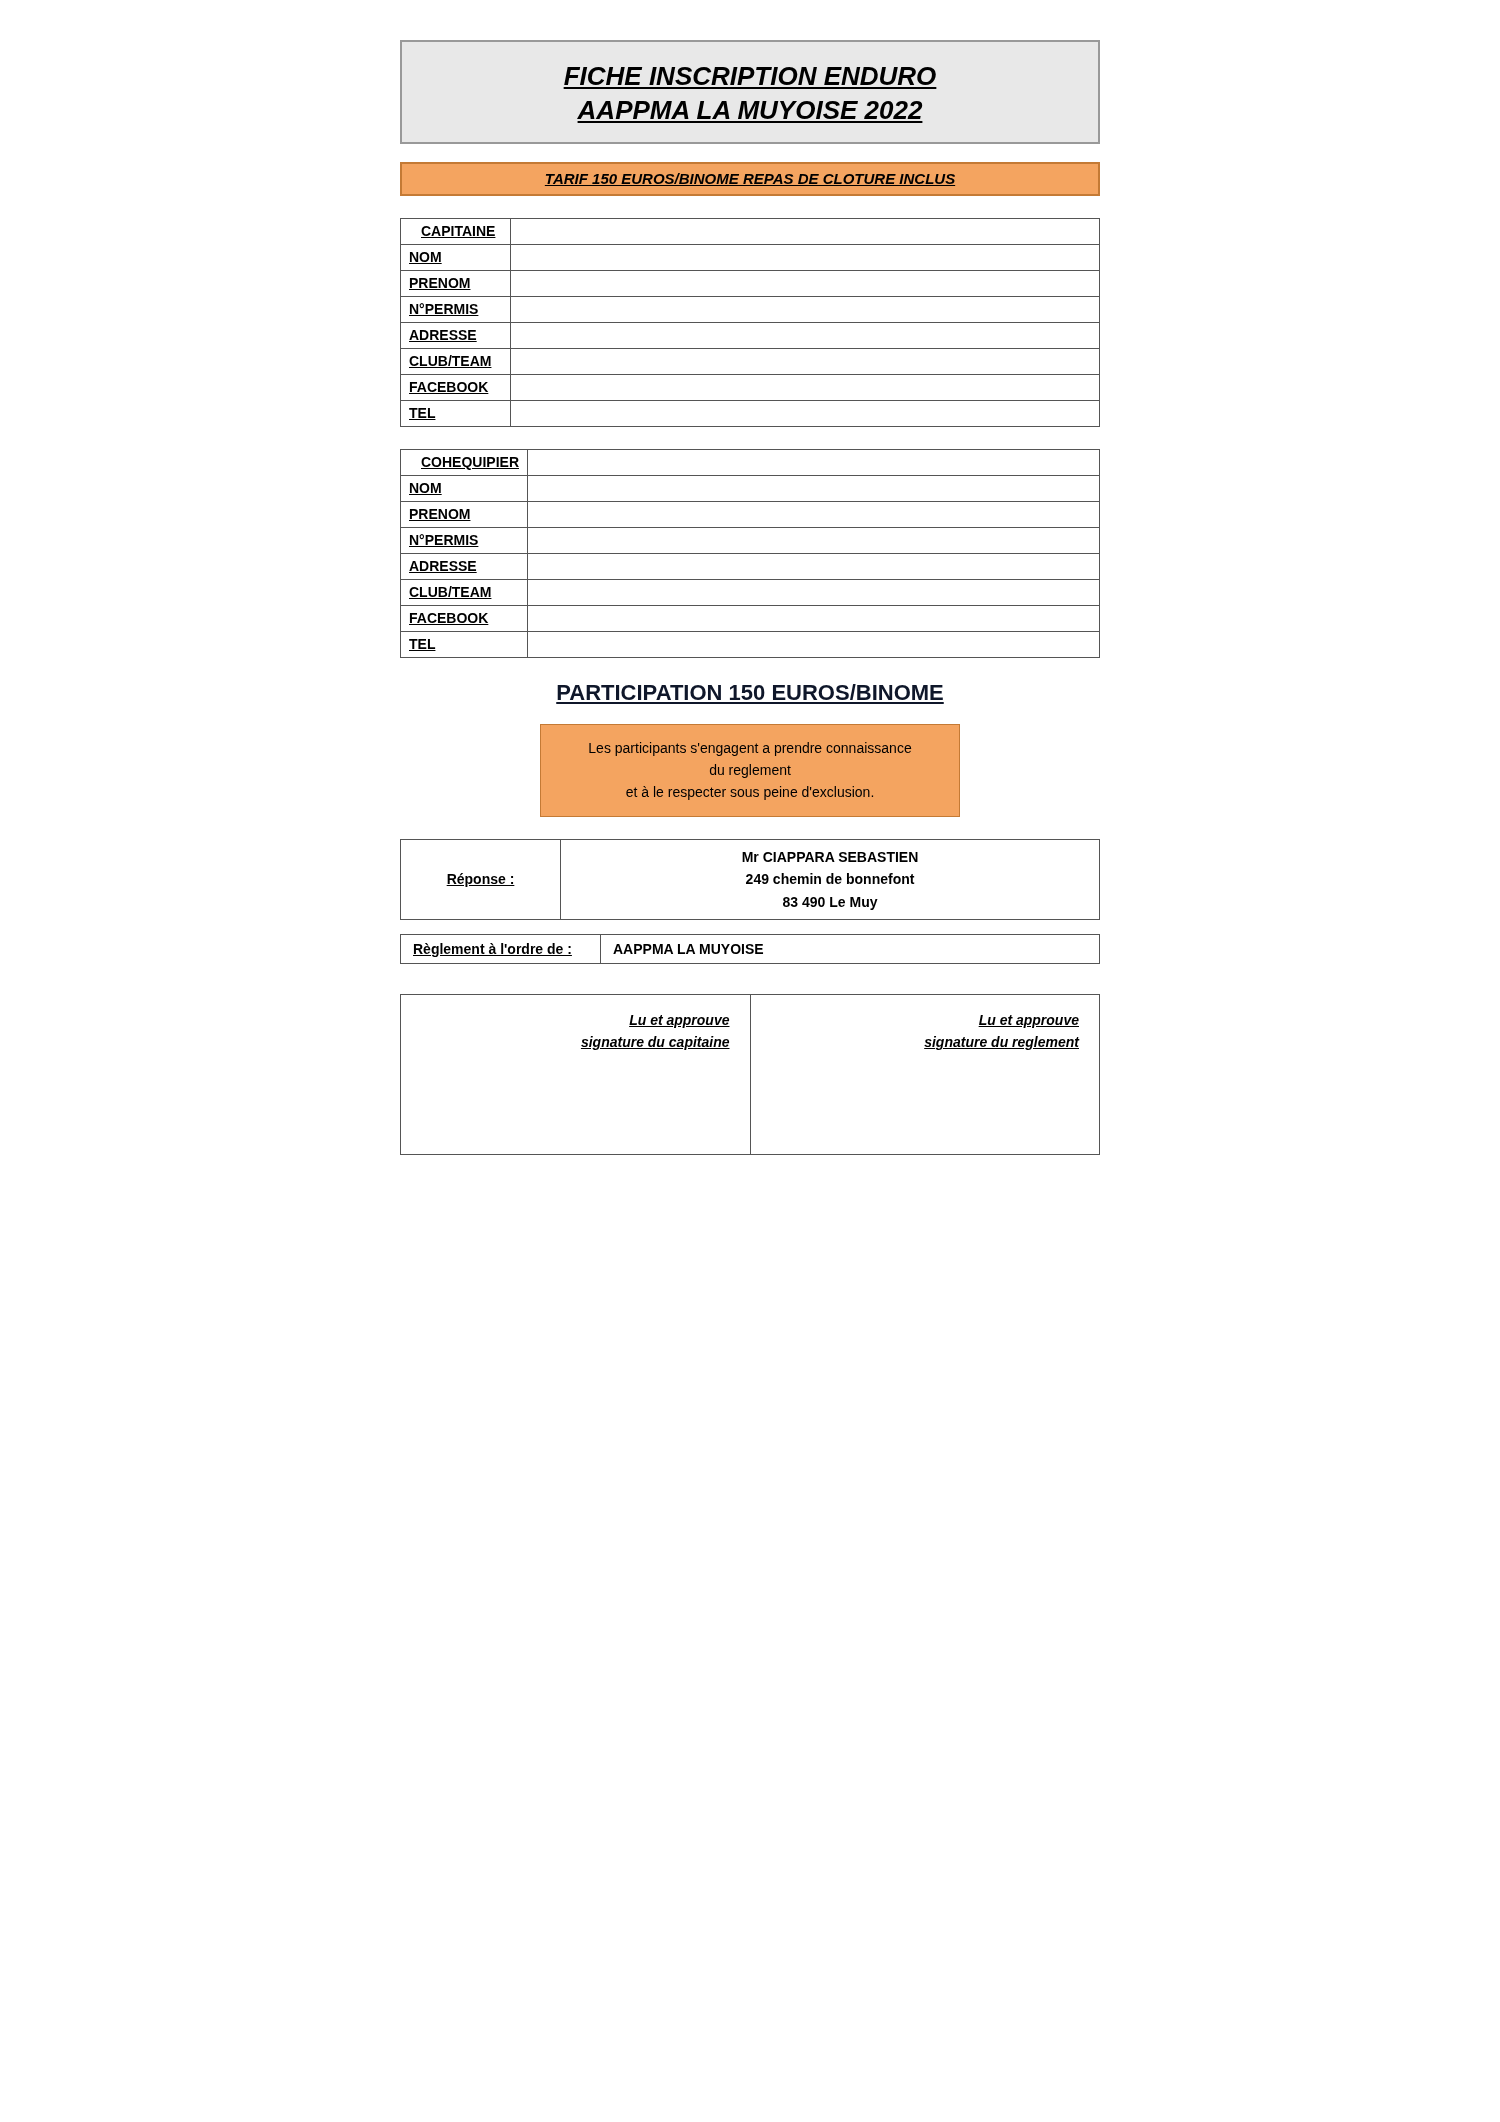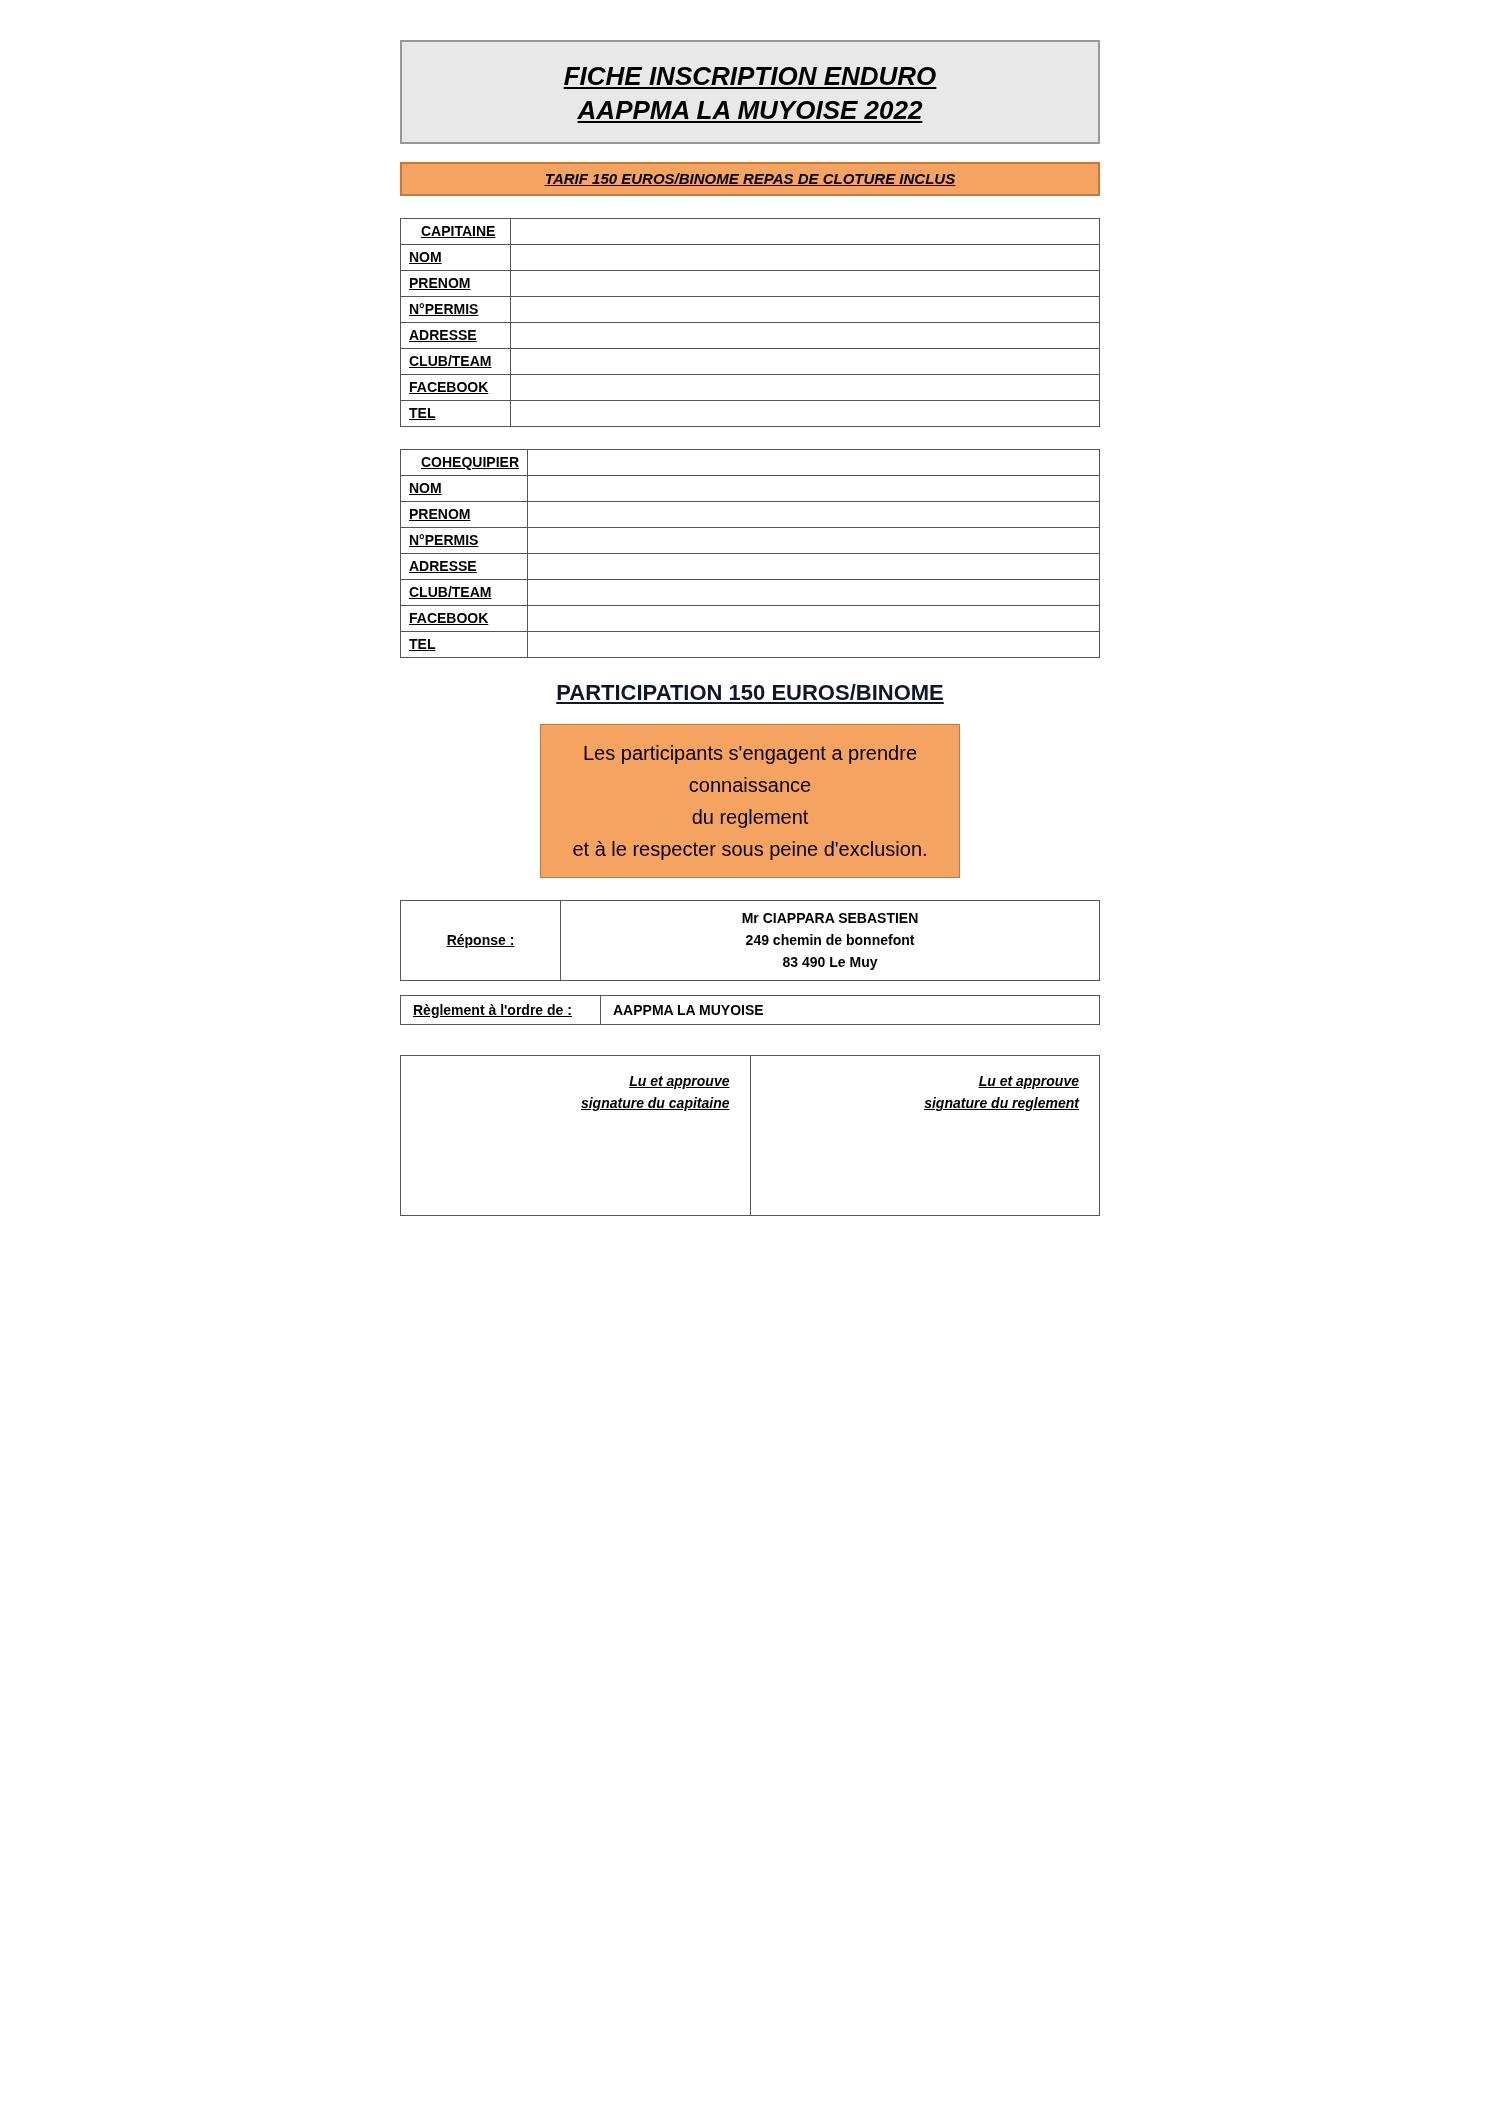--- a/index.html
+++ b/index.html
@@ -106,21 +106,21 @@
     .rules-box {
       background: #f4a460;
       border: 1px solid #c47a35;
       text-align: center;
       padding: 12px 20px;
       margin: 0 auto 22px;
       width: 420px;
     }
 
     .rules-box p {
-      font-size: 20px;
+      font-size: 14px;
       color: #000;
       line-height: 1.6;
     }
 
     
     .response-table {
       width: 100%;
       border-collapse: collapse;
       margin-bottom: 14px;
     }

